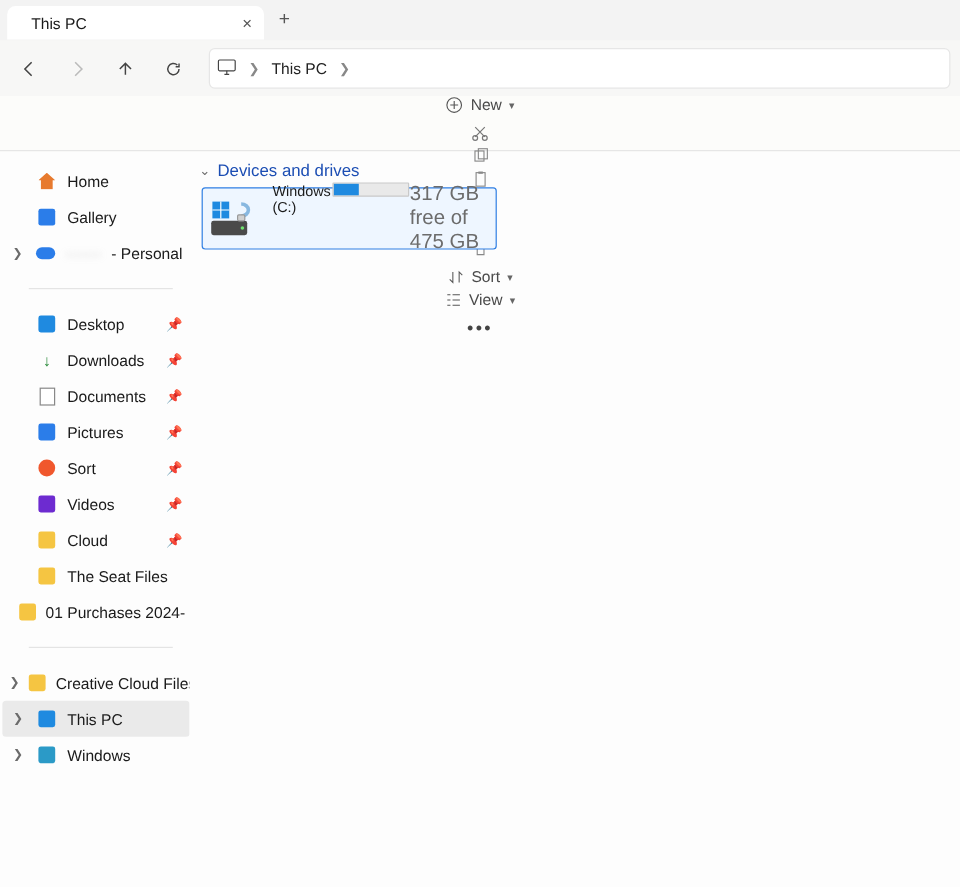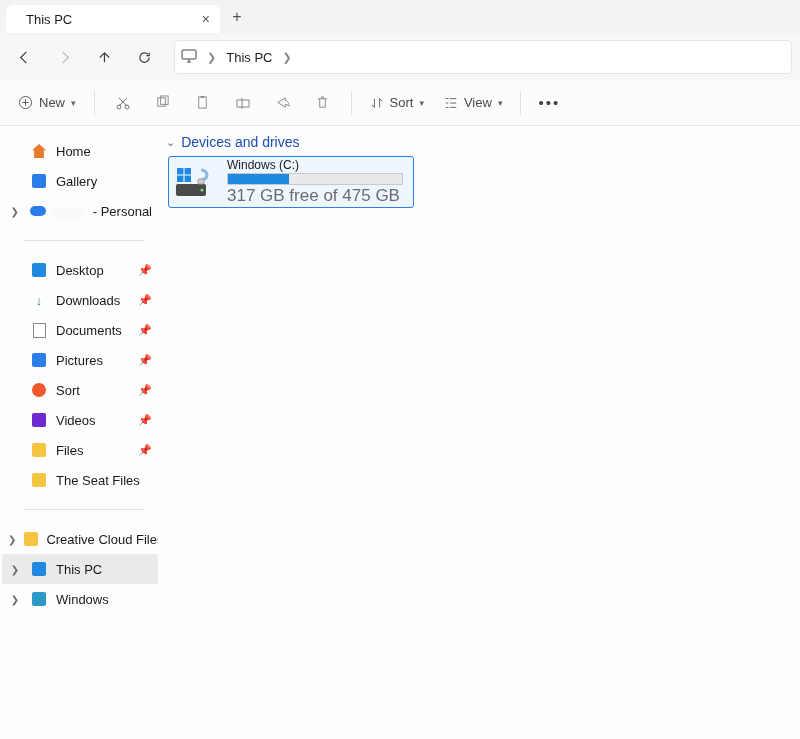--- a/index.html
+++ b/index.html
@@ -13,21 +13,21 @@
 
 
 .navrow { display:flex; align-items:center; height:46px; background:#f7f7f6; padding:0 8px; gap:8px; }
 .navbtn { width:32px; height:32px; display:flex; align-items:center; justify-content:center; color:#3a3a3a; border-radius:4px; }
 .navbtn.disabled { color:#b8b8b8; }
 .addr { flex:1; display:flex; align-items:center; background:#fff; border:1px solid #e6e6e6; border-radius:5px; height:34px; padding:0 6px; gap:10px; margin-left:6px; }
 .addr .sep { color:#888; font-size:11px; }
 .addr .crumb, .addr .mon { color:#222; }
 
 
-.toolbar { display:flex; align-items:center; height:46px; border-bottom:1px solid #e6e6e6; padding:0 10px; gap:4px; background:#fcfcfa; }
+.toolbar { display:flex; align-items:center; height:46px; border-bottom:1px solid #e6e6e6; padding:0 10px; gap:4px; background:#fcfcfa;flex-direction:column; }
 .tbtn { height:32px; display:flex; align-items:center; justify-content:center; padding:0 8px; color:#4a4a4a; border-radius:4px; gap:6px; }
 .tbtn.icon { width:36px; padding:0; }
 .tdiv { width:1px; height:24px; background:#e0e0e0; margin:0 6px; }
 .chev-sm { font-size:9px; color:#666; }
 
 
 .main { display:flex; height:calc(739px - 34px - 46px - 46px); }
 .sidebar { width:158px; padding:6px 0 6px 2px; overflow:hidden; }
 .content { flex:1; padding:6px 10px; }
 
@@ -41,21 +41,21 @@
 .sitem .ico { width:18px; height:18px; display:inline-flex; align-items:center; justify-content:center; }
 .blur { filter: blur(3px); color:#888; }
 
 
 .sechdr { display:flex; align-items:center; gap:6px; color:#1b4db3; font-size:14px; margin:2px 0 6px -2px; }
 .sechdr .car { color:#6b6b6b; font-size:11px; }
 
 
 .drive { display:flex; align-items:center; gap:10px; width:246px; height:52px; border:1px solid #2f7fe3; background:#eef6ff; border-radius:3px; padding:6px 10px 6px 6px; }
 .drive .dicon { width:42px; height:36px; display:flex; align-items:center; justify-content:center; position:relative; }
-.drive .dinfo { display:flex; flex-direction:column; font-size:12px; gap:1px; flex:1; }
+.drive .dinfo { display:flex; flex-direction:row; font-size:12px; gap:1px; flex:1; }
 .drive .bar { width:100%; height:12px; background:#e9e9e9; border:1px solid #c9c9c9; border-radius:1px; overflow:hidden; }
 .drive .bar .fill { height:100%; background:#1f8ae0; width:35%; }
 .drive .free { color:#6c6c6c; font-size:17px; }
 
 
 .sq { width:14px; height:14px; border-radius:2px; }
 .folder-y { background:#f5c542; }
 .mon-b { background:#1f8ae0; }
 .pic-b { background:#2b7de9; }
 .mus-o { background:#f0572d; border-radius:50%; }
@@ -248,29 +248,36 @@
             <span class="sq vid-p"></span>
           </span>
           <span>Videos</span>
           <span class="pin">📌</span>
         </div>
       <div class="sitem">
           <span class="exp"></span>
           <span class="ico">
             <span class="sq folder-y"></span>
           </span>
-          <span>Files</span>
+          <span>Cloud</span>
           <span class="pin">📌</span>
         </div>
       <div class="sitem">
           <span class="exp"></span>
           <span class="ico">
             <span class="sq folder-y"></span>
           </span>
           <span>The Seat Files</span>
+        </div>
+      <div class="sitem">
+          <span class="exp"></span>
+          <span class="ico">
+            <span class="sq folder-y"></span>
+          </span>
+          <span>01 Purchases 2024-</span>
         </div>
     </div>
     <div class="sdiv"></div>
     <div class="sgroup">
       <div class="sitem">
           <span class="exp">❯</span>
           <span class="ico">
             <span class="sq folder-y"></span>
           </span>
           <span>Creative Cloud Files</span>

